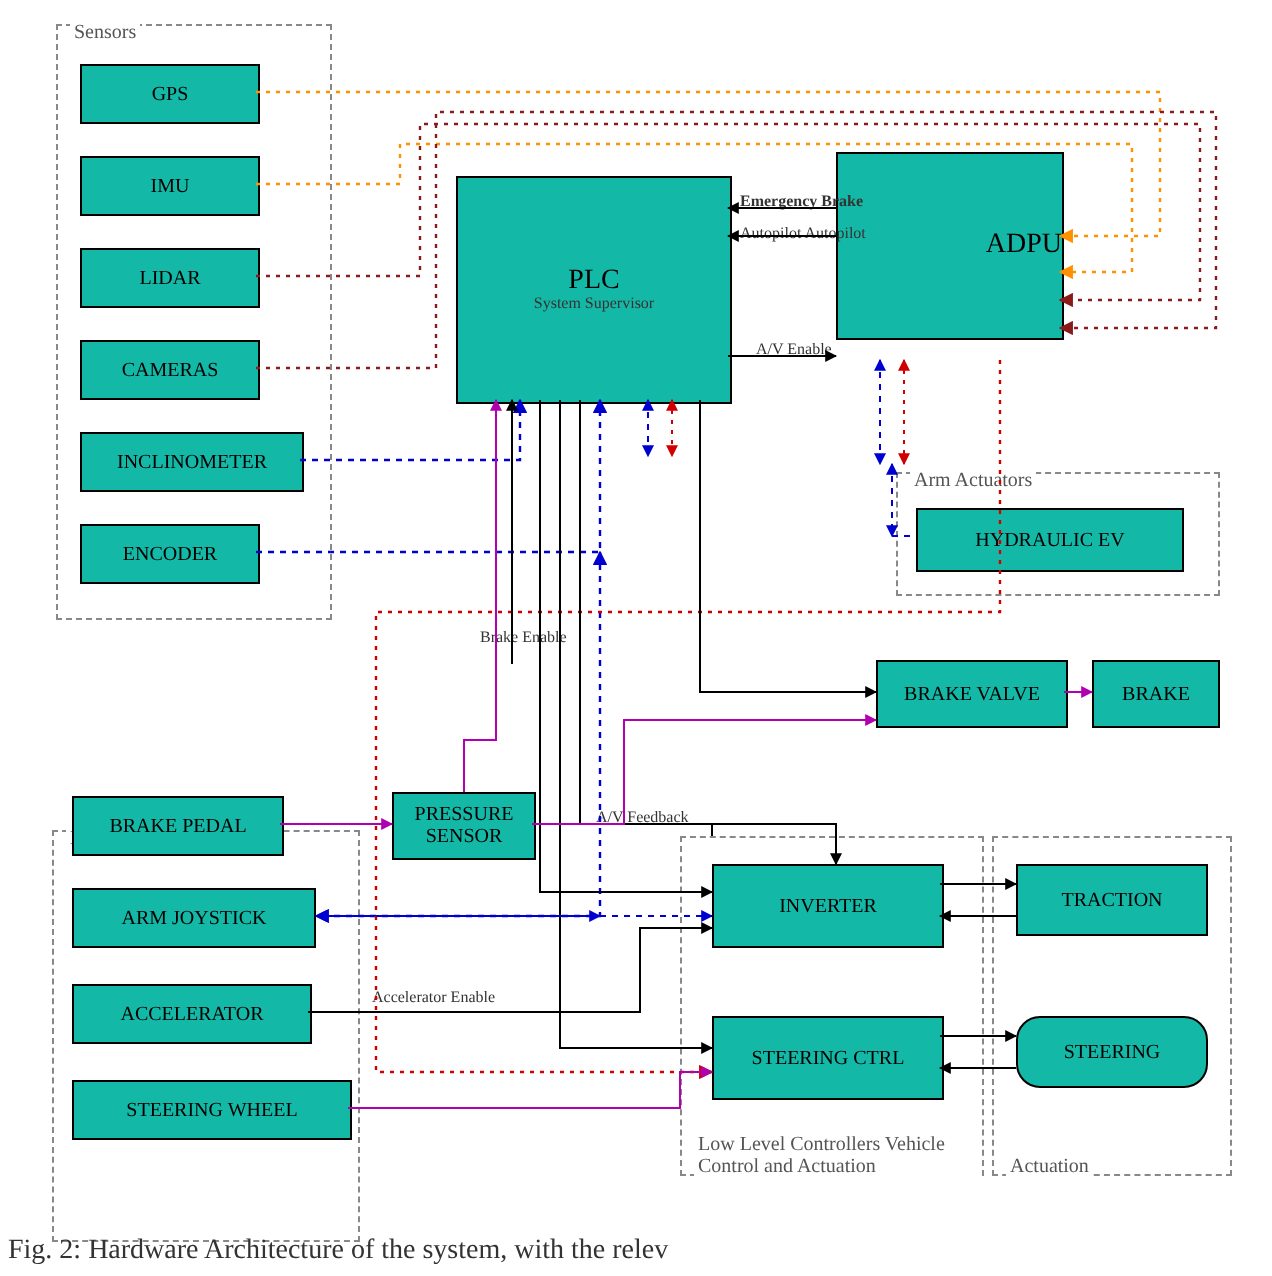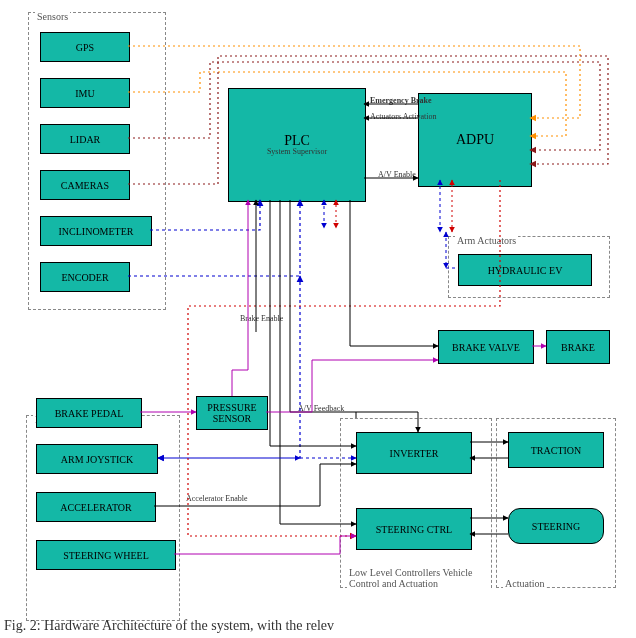--- a/index.html
+++ b/index.html
@@ -109,21 +109,21 @@
     </div>
   <div class="block" style="left:40px; top:262px; width:88px; height:28px;align-items:center;">
       <span>ENCODER</span>
     </div>
 
   <div class="block" style="left:228px; top:88px; width:136px; height:112px;">
     <span style="font-size:14px;">PLC</span>
     <span class="sub">System Supervisor</span>
   </div>
 
-  <div class="block" style="left:418px; top:93px; width:112px; height:92px;">
+  <div class="block" style="left:418px; top:76px; width:112px; height:92px;align-items:flex-end;">
     <span style="font-size:14px;">ADPU</span>
   </div>
 
   <div class="block" style="left:458px; top:254px; width:132px; height:30px;">
       <span>HYDRAULIC EV</span>
     </div>
 
   <div class="block" style="left:438px; top:330px; width:94px; height:32px;">
       <span>BRAKE VALVE</span>
     </div>
@@ -156,21 +156,21 @@
     </div>
 
   <div class="block" style="left:508px; top:432px; width:94px; height:34px;">
       <span>TRACTION</span>
     </div>
   <div class="block" style="left:508px; top:508px; width:94px; height:34px;border-radius:12px;">
       <span>STEERING</span>
     </div>
 
   <span class="label" style="left:370px; top:96px;font-weight:bold;">Emergency Brake</span>
-  <span class="label" style="left:370px; top:112px;">Actuators Activation</span>
+  <span class="label" style="left:370px; top:112px;">Autopilot Autopilot</span>
   <span class="label" style="left:378px; top:170px;">A/V Enable</span>
   <span class="label" style="left:240px; top:314px;">Brake Enable</span>
   <span class="label" style="left:186px; top:494px;">Accelerator Enable</span>
   <span class="label" style="left:298px; top:404px;">A/V Feedback</span>
 
   <svg class="wires" width="636" height="610">
     <defs>
       <marker id="arr-black" viewBox="0 0 10 10" refX="9" refY="5" markerWidth="6" markerHeight="6" orient="auto-start-reverse">
           <path d="M0 0 L10 5 L0 10 z" fill="#000"></path>
         </marker>

